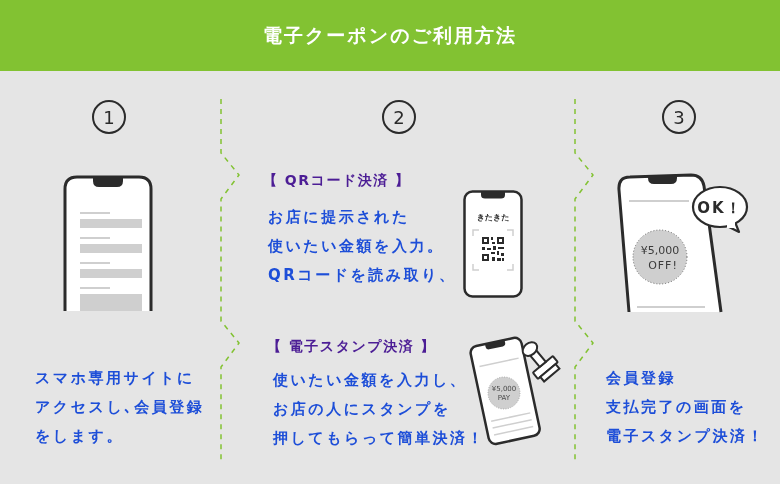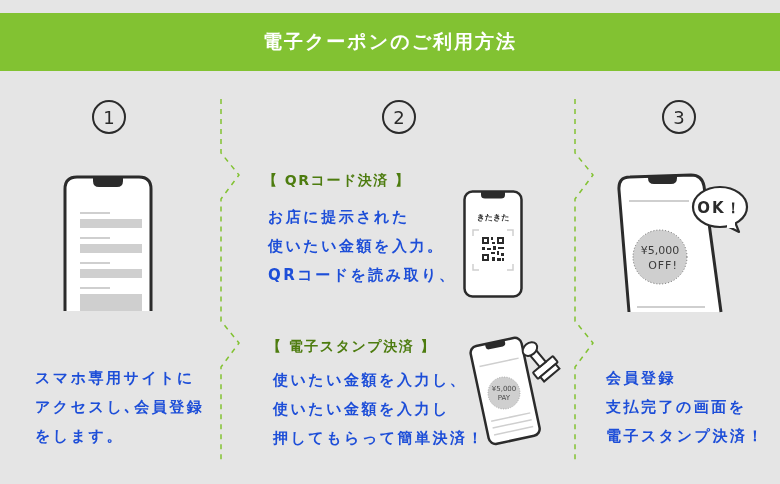--- a/index.html
+++ b/index.html
@@ -4,23 +4,23 @@
 <style>
   * { margin: 0; padding: 0; box-sizing: border-box; }
   html, body { width: 780px; height: 484px; overflow: hidden; }
   body {
     background: #e5e5e5;
     font-family: "DejaVu Sans", "Liberation Sans", sans-serif;
     color: #2b2b2b;
     position: relative;
   }
   .header {
-    position: absolute; left: 0; top: 0; width: 780px; height: 58px;
+    position: absolute; left: 0; top: 0; width: 780px; height: 71px;
     background: #82c232;
-    display: flex; align-items: center; justify-content: center; margin-top: 13px;
+    display: flex; align-items: center; justify-content: center;
   }
   .header-title {
     color: #ffffff; font-size: 19px; font-weight: bold; letter-spacing: 2px;
   }
   .main { position: absolute; left: 0; top: 71px; width: 780px; height: 413px; }
 
   .divider { position: absolute; top: 0; width: 40px; height: 400px; }
   .divider svg { width: 100%; height: 100%; overflow: visible; }
 
   .step-num {
@@ -29,21 +29,21 @@
     display: flex; align-items: center; justify-content: center;
     font-size: 18px; color: #2b2b2b;
   }
 
   .desc {
     position: absolute; font-size: 15px; line-height: 29px; letter-spacing: 2.5px;
     color: #1d4ed8; white-space: nowrap; font-weight: bold;
   }
   .desc span { display: block; }
   .label-green {
-    position: absolute; font-size: 14px; font-weight: bold; color: #4d7c0f;
+    position: absolute; font-size: 14px; font-weight: bold; color: #4c1d95;
     letter-spacing: 1.5px; white-space: nowrap;
   }
 
   .illus { position: absolute; }
   .illus svg { width: 100%; height: 100%; overflow: visible; }
   .svg-text { font-family: "DejaVu Sans", "Liberation Sans", sans-serif; }
 </style>
 </head>
 <body>
 
@@ -128,21 +128,21 @@
         <rect x="34" y="68" width="4" height="3"></rect>
           <rect x="39" y="68" width="2" height="3"></rect>
       </g>
     </svg>
   </div>
 
   <div class="label-green" style="left:267px; top:267px;">【 電子スタンプ決済 】</div>
 
   <div class="desc" style="left:273px; top:295px;">
     <span>使いたい金額を入力し、</span>
-    <span>使いたい金額を入力し</span>
+    <span>お店の人にスタンプを</span>
     <span>押してもらって簡単決済！</span>
   </div>
 
   <div class="illus" style="left:470px; top:264px; width:95px; height:112px;">
     <svg viewBox="0 0 95 112">
       <g transform="rotate(-12 35 60)">
         <rect x="10" y="6" width="52" height="100" rx="7" fill="#ffffff" stroke="#2b2b2b" stroke-width="2.5"></rect>
         <path d="M26,6 L46,6 L46,9 Q46,12 43,12 L29,12 Q26,12 26,9 Z" fill="#2b2b2b"></path>
         <rect x="16" y="26" width="40" height="1.5" fill="#cfcfcf"></rect>
         <rect x="16" y="82" width="40" height="1.5" fill="#cfcfcf"></rect>

